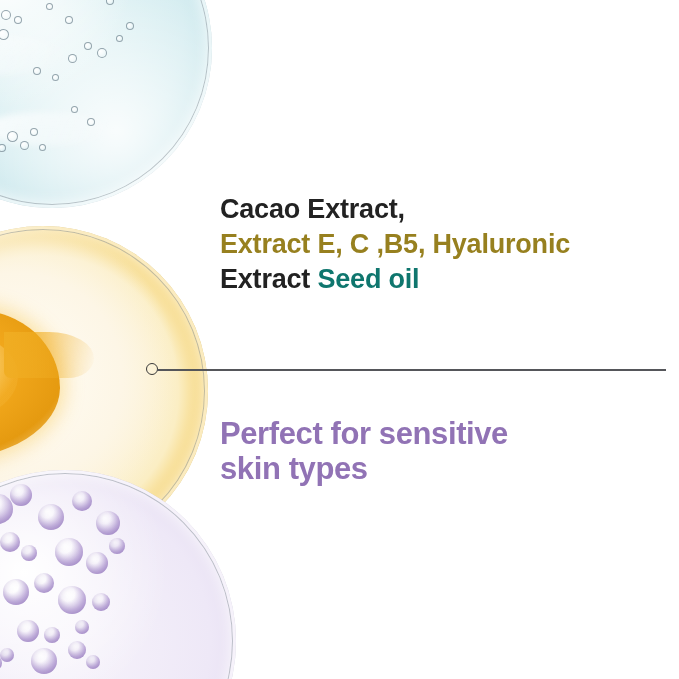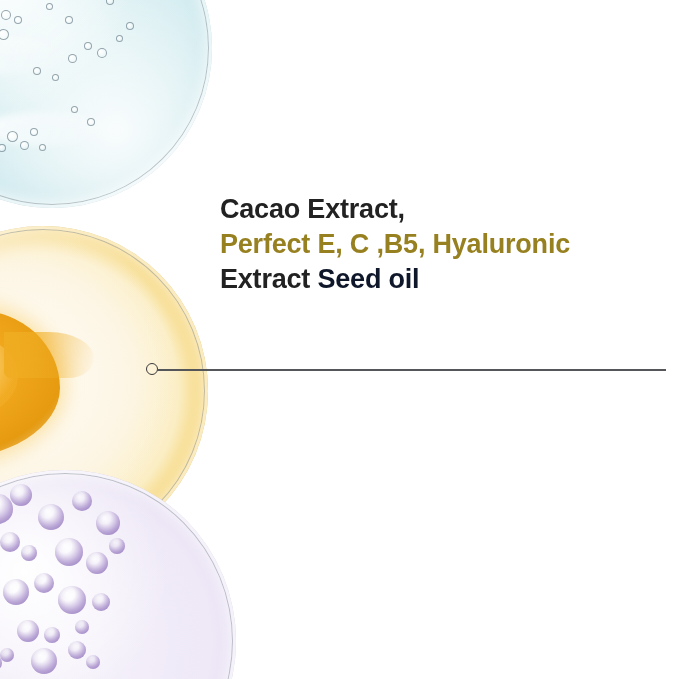--- a/index.html
+++ b/index.html
@@ -141,21 +141,21 @@
     left: 220px;
     top: 192px;
     width: 440px;
     font-size: 27px;
     font-weight: 600;
     line-height: 35px;
     letter-spacing: -0.2px;
     color: #222222;
   }
   .ing-gold   { color: #97801f; }
-  .ing-blue   { color: #0f172a; }
+  .ing-blue   { color: #0f766e; }
   .ing-dark   { color: #222222; }
 
   #divider-row {
     position: absolute;
     left: 146px;
     top: 363px;
     width: 520px;
     height: 14px;
   }
   #divider-dot {
@@ -267,26 +267,30 @@
 
       </div>
     </div>
   </div>
 
   <div class="ingredients-block">
     <div>
       <span class="ing-dark">Cacao Extract,</span>
     </div>
     <div>
-      <span class="ing-gold">Perfect E, C ,B5, Hyaluronic</span>
+      <span class="ing-gold">Extract E, C ,B5, Hyaluronic</span>
     </div>
     <div>
       <span class="ing-dark">Extract </span><span class="ing-blue">Seed oil</span>
     </div>
   </div>
 
   <div id="divider-row">
     <span id="divider-dot"></span>
     <span id="divider-line"></span>
   </div>
 
+  <div class="claim-block">
+    <div>Perfect for sensitive</div>
+    <div>skin types</div>
+  </div>
 
 </div>
 
 </body></html>

